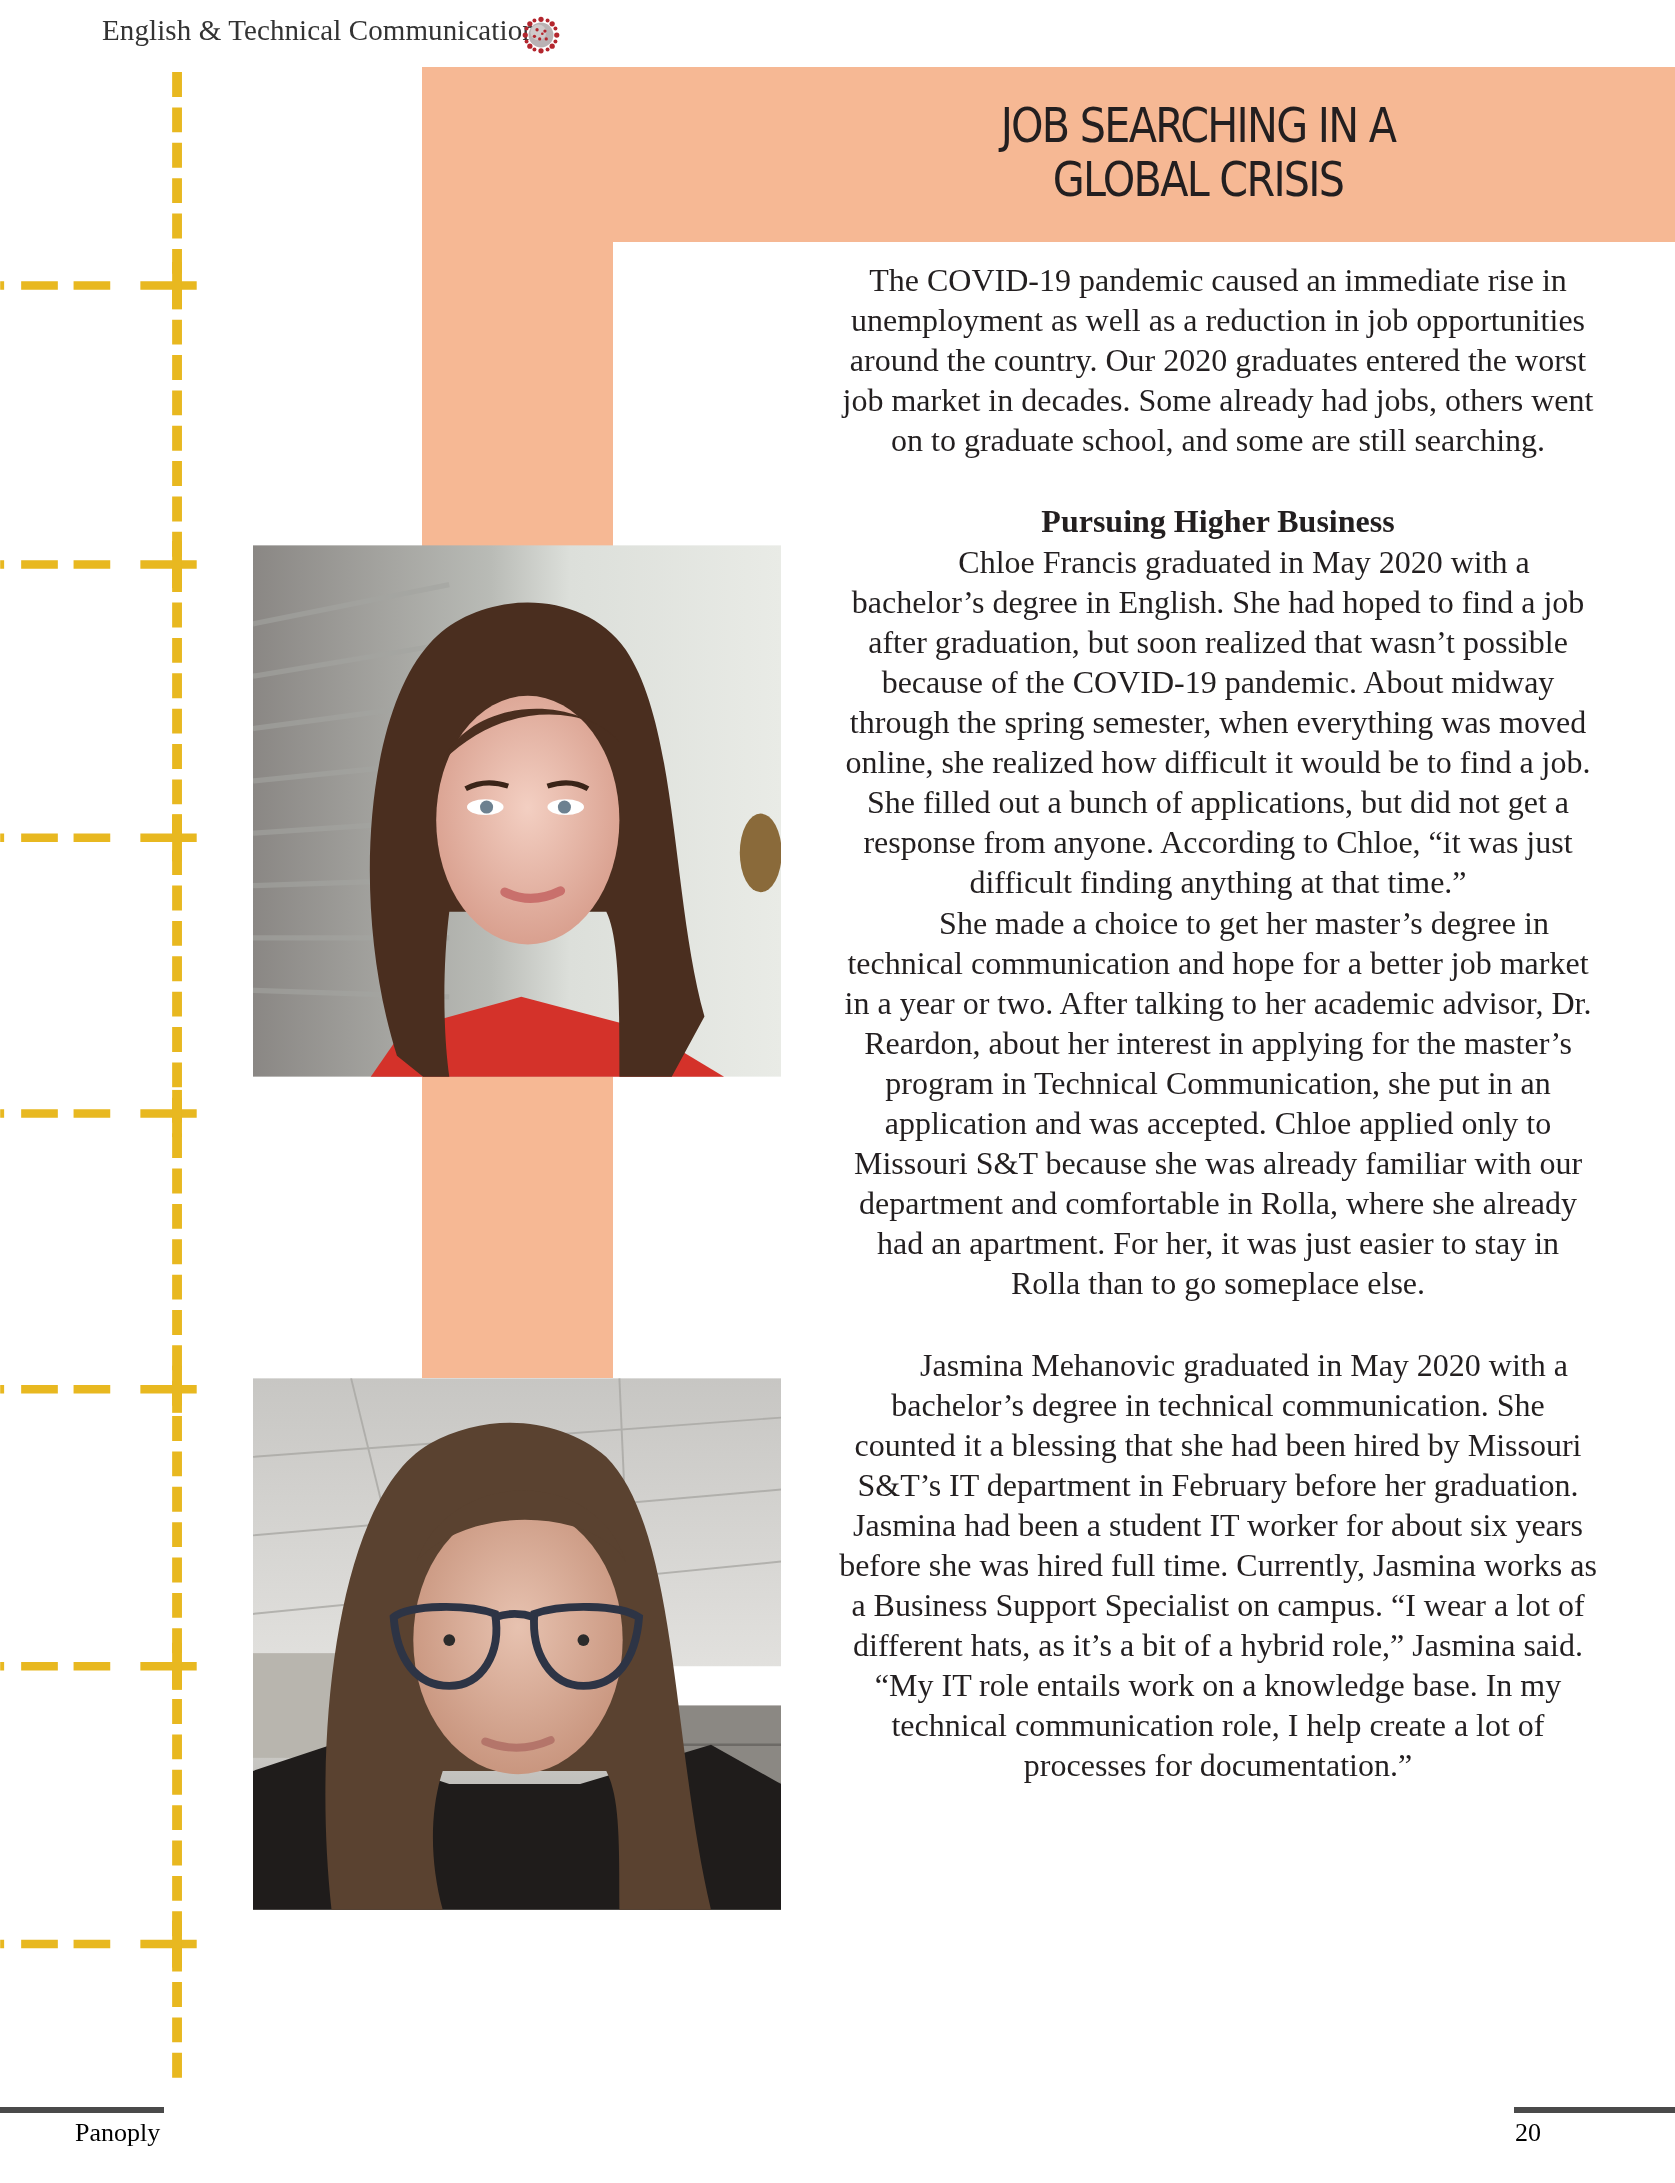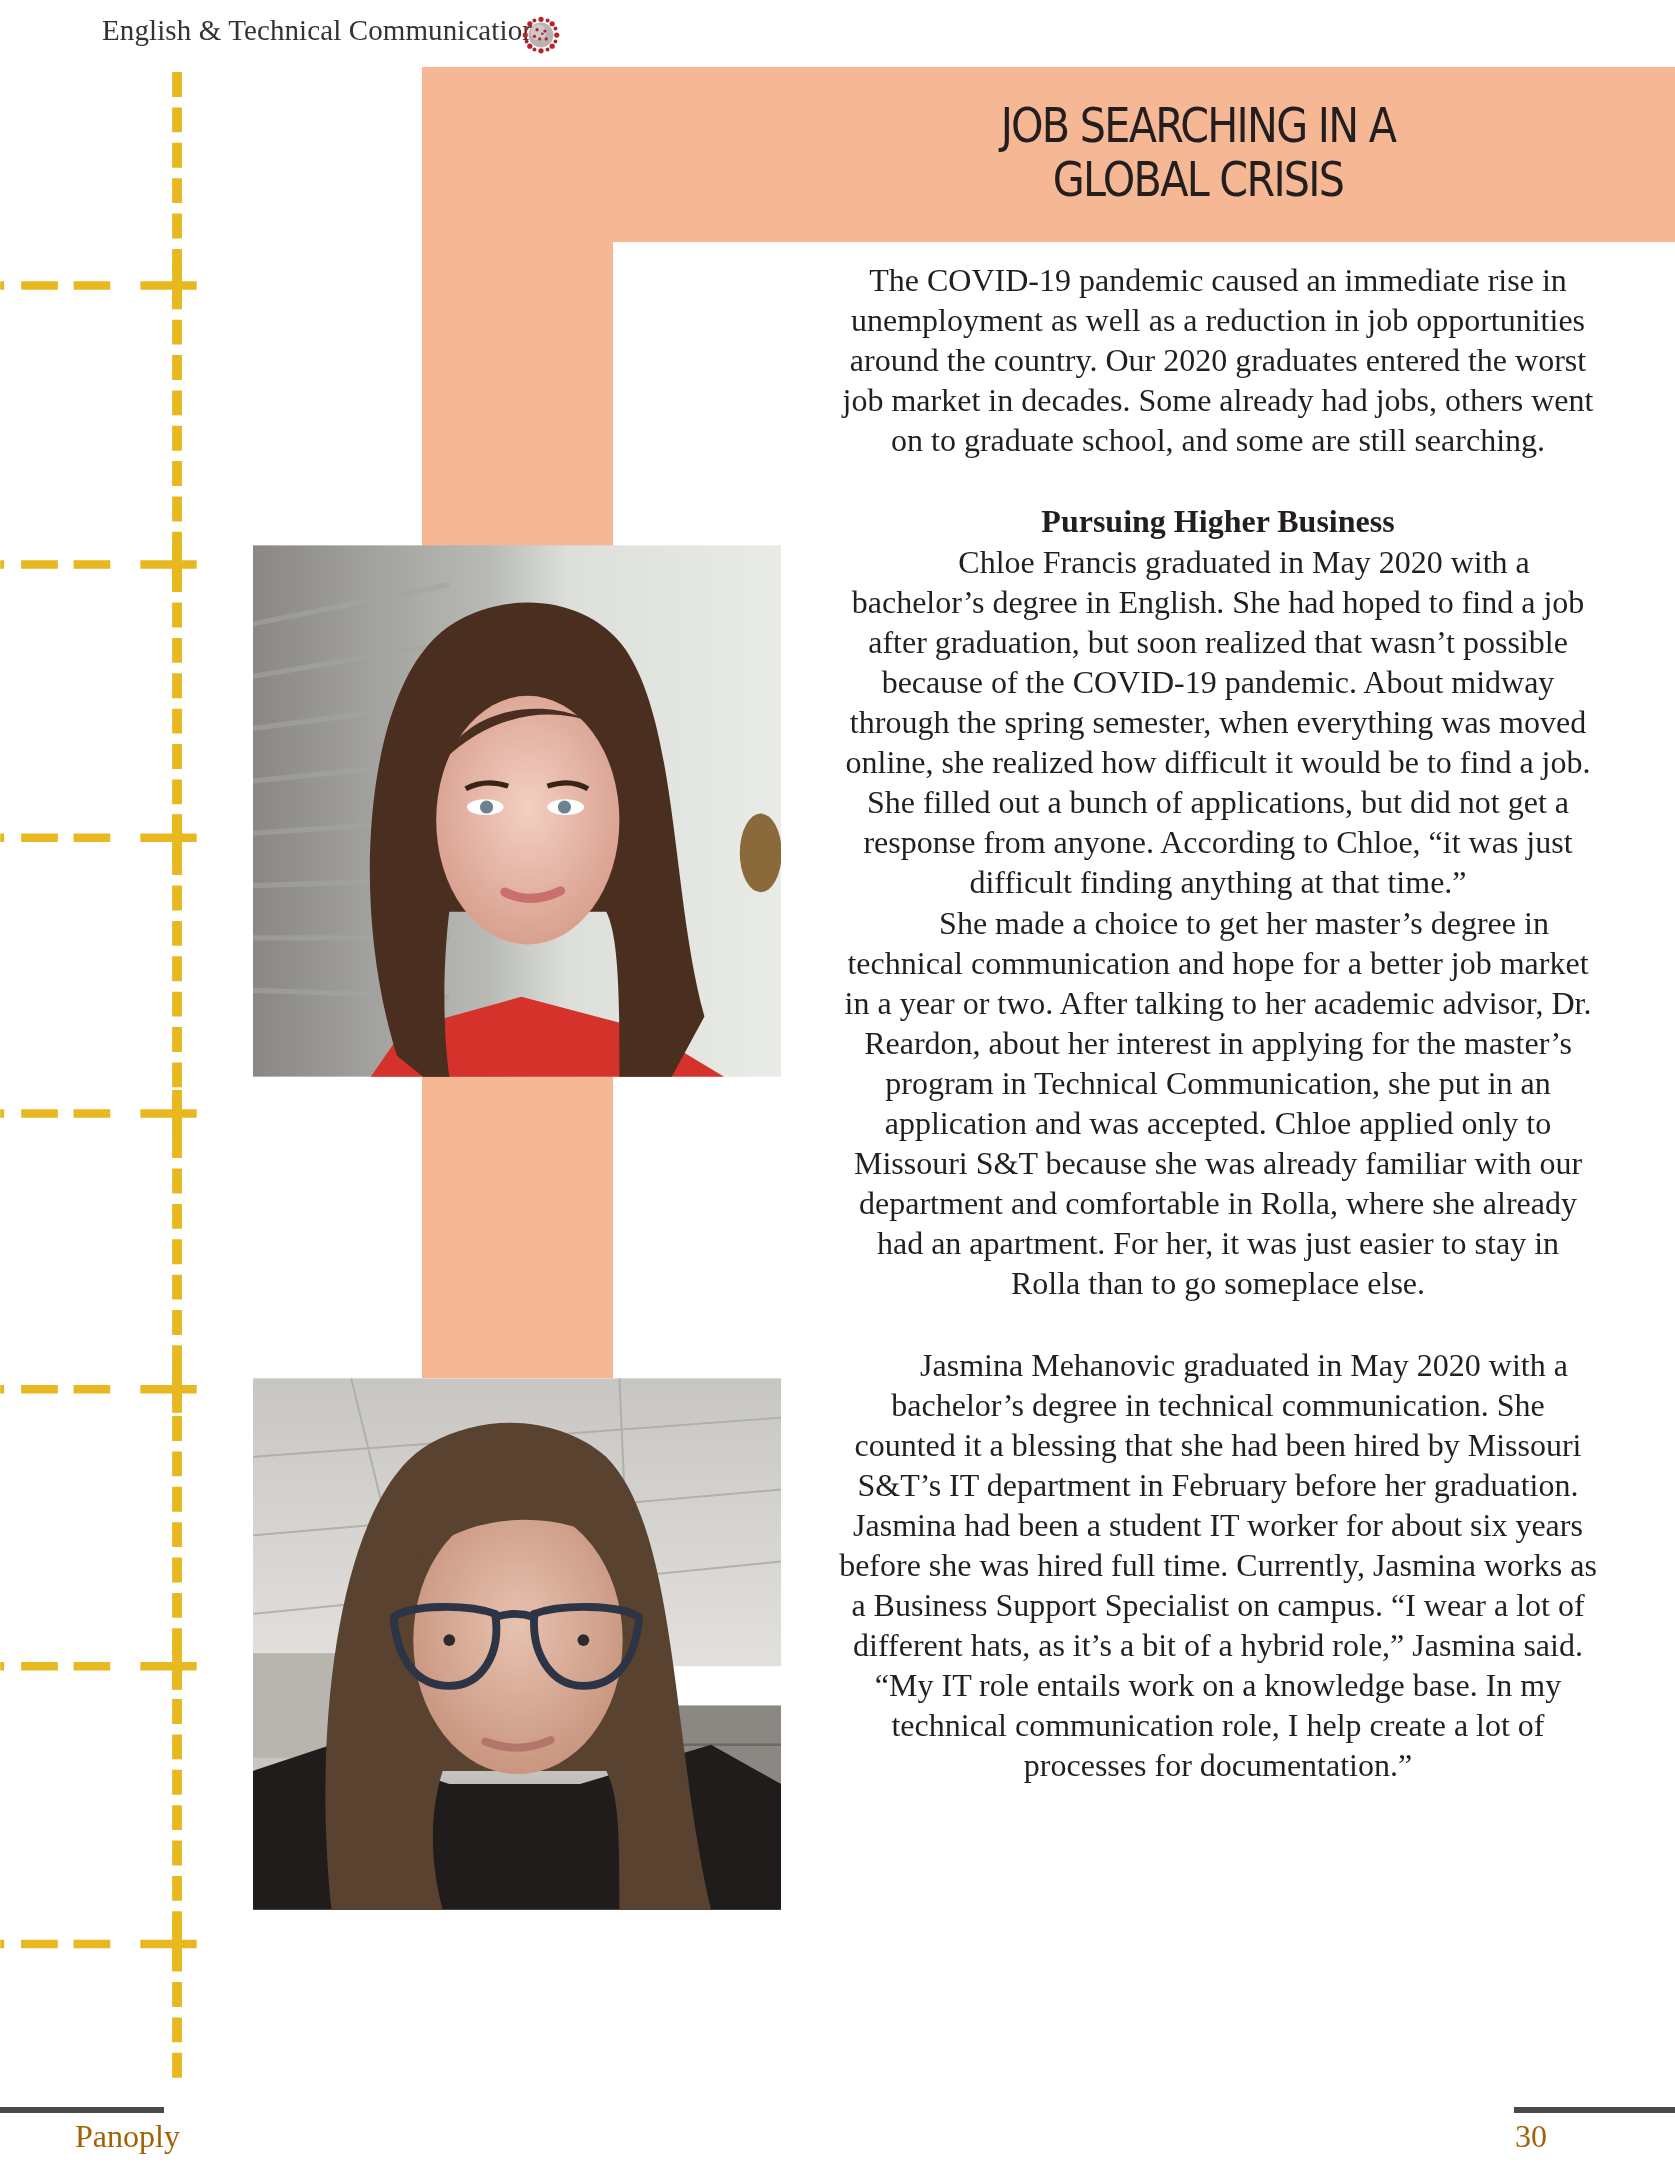--- a/index.html
+++ b/index.html
@@ -34,21 +34,21 @@
   .article p { margin: 1px; }
   .article .indent { text-indent: 52px; }
   .article h3 { margin: 0; font-size: 32px; line-height: 40px; font-weight: bold; }
   .gap { height: 40px; }
 
   .guides { position: absolute; left: 0; top: 0; width: 210px; height: 2096px; }
 
   .footer-rule { position: absolute; top: 2107px; height: 5.9px; background: #4a4a4a; }
   .footer-rule.left { left: 0; width: 164px; }
   .footer-rule.right { left: 1514px; width: 162px; }
-  .footer-text { position: absolute; top: 2118px; font-size: 32px; color: #a16207; }
+  .footer-text { position: absolute; top: 2118px; font-size: 26px; color: #000000; }
   .footer-left { left: 75px; }
   .footer-right { left: 1515px; }
 </style>
 </head>
 <body>
 
 <div class="running-header serif">English &amp; Technical Communication</div>
 <svg class="virus-icon" viewBox="0 0 64 64">
   <circle cx="32" cy="32" r="19" fill="#b9b2b4"></circle>
   <circle cx="28" cy="28" r="12" fill="#cfc9ca"></circle>
@@ -200,14 +200,14 @@
   <h3>Pursuing Higher Business</h3>
   <p class="indent">Chloe Francis graduated in May 2020 with a bachelor’s degree in English. She had hoped to find a job after graduation, but soon realized that wasn’t possible because of the COVID-19 pandemic. About midway through the spring semester, when everything was moved online, she realized how difficult it would be to find a job. She filled out a bunch of applications, but did not get a response from anyone. According to Chloe, “it was just difficult finding anything at that time.”</p>
   <p class="indent">She made a choice to get her master’s degree in technical communication and hope for a better job market in a year or two. After talking to her academic advisor, Dr. Reardon, about her interest in applying for the master’s program in Technical Communication, she put in an application and was accepted. Chloe applied only to Missouri S&amp;T because she was already familiar with our department and comfortable in Rolla, where she already had an apartment. For her, it was just easier to stay in Rolla than to go someplace else.</p>
   <div class="gap"></div>
   <p class="indent">Jasmina Mehanovic graduated in May 2020 with a bachelor’s degree in technical communication. She counted it a blessing that she had been hired by Missouri S&amp;T’s IT department in February before her graduation. Jasmina had been a student IT worker for about six years before she was hired full time. Currently, Jasmina works as a Business Support Specialist on campus. “I wear a lot of different hats, as it’s a bit of a hybrid role,” Jasmina said. “My IT role entails work on a knowledge base. In my technical communication role, I help create a lot of processes for documentation.”</p>
 </div>
 
 <div class="footer-rule left"></div>
 <div class="footer-rule right"></div>
 <div class="footer-text footer-left serif">Panoply</div>
-<div class="footer-text footer-right serif">30</div>
+<div class="footer-text footer-right serif">20</div>
 
 
 </body></html>

